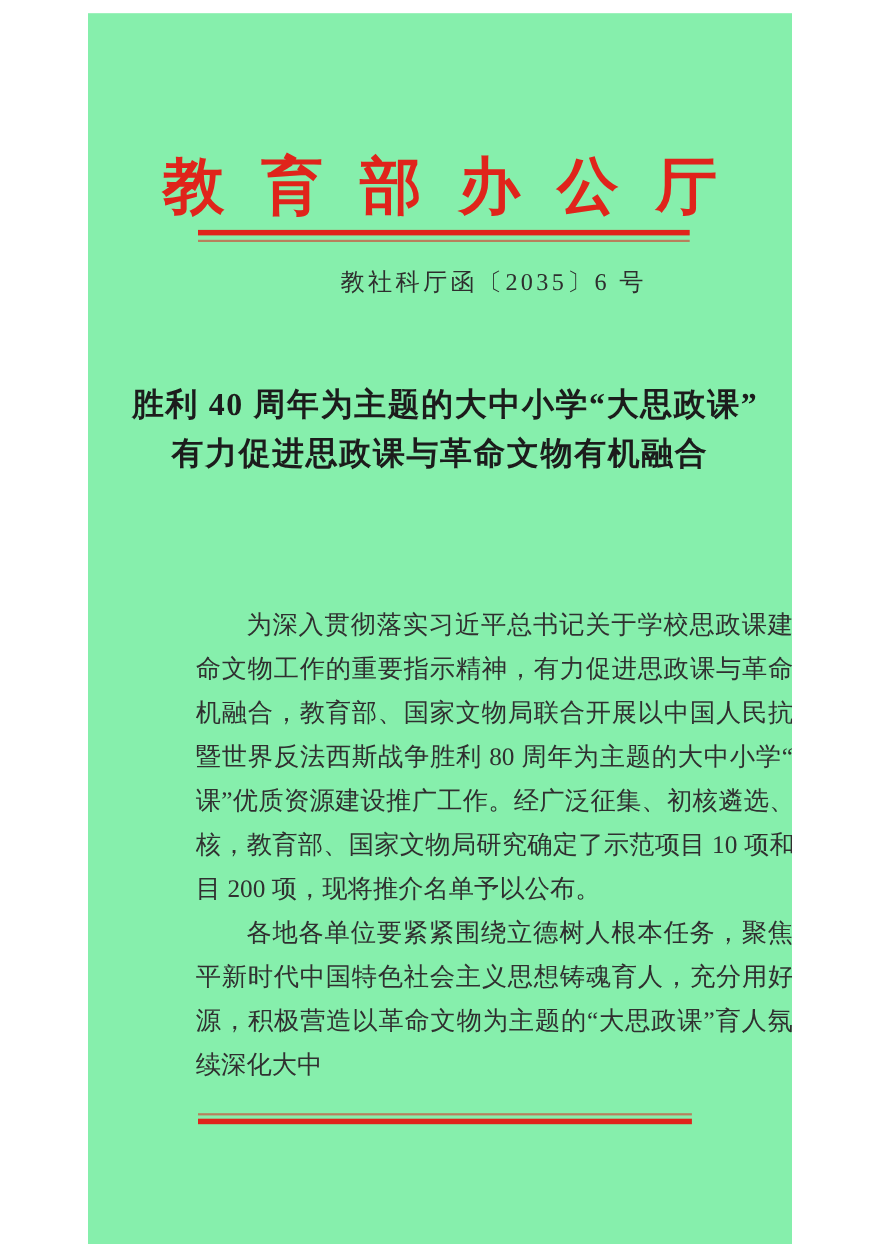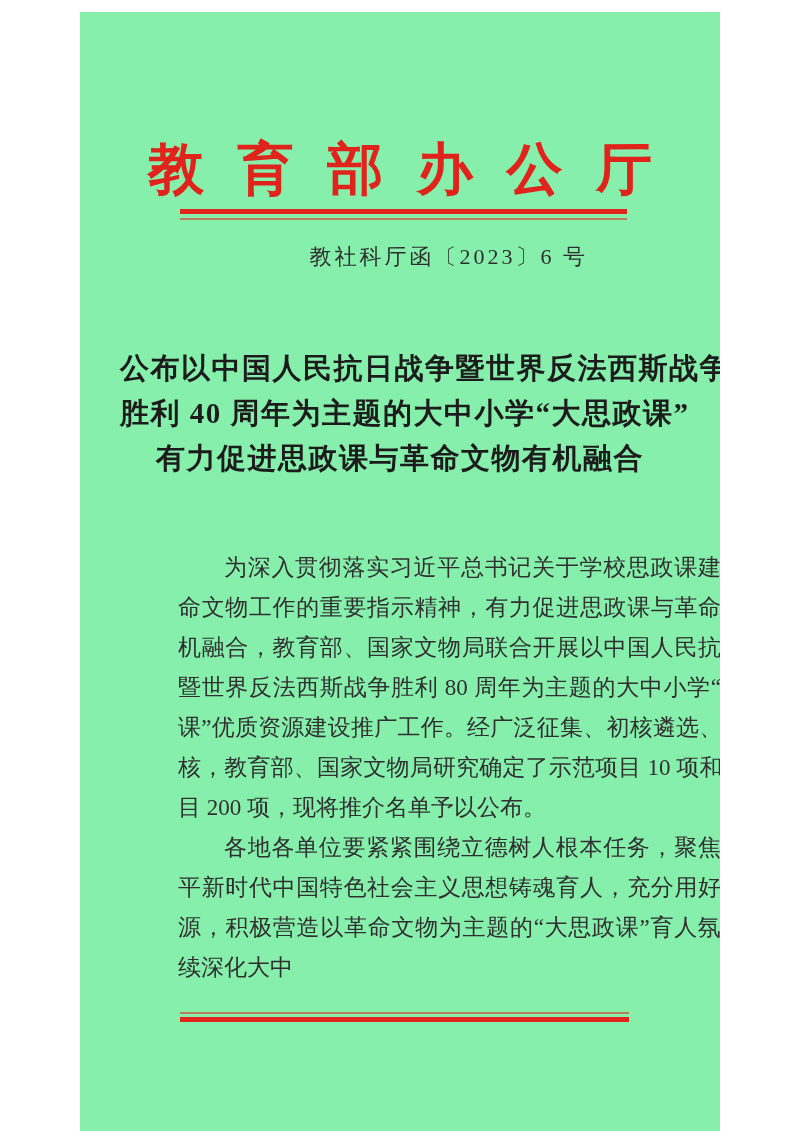--- a/index.html
+++ b/index.html
@@ -96,24 +96,23 @@
 
 <div class="page">
 
   <div class="agency-title">教育部办公厅</div>
 
   <div class="header-divider">
     <div class="line-thick"></div>
     <div class="line-thin"></div>
   </div>
 
-  <div class="doc-number">教社科厅函〔2023〕6 号</div>
+  <div class="doc-number">教社科厅函〔2035〕6 号</div>
 
   <div class="notice-title">
-    <div class="title-line">公布以中国人民抗日战争暨世界反法西斯战争</div>
     <div class="title-line">胜利 40 周年为主题的大中小学“大思政课”</div>
     <div class="title-line">有力促进思政课与革命文物有机融合</div>
   </div>
 
   <div class="doc-body">
     <p class="para">为深入贯彻落实习近平总书记关于学校思政课建设、革命文物工作的重要指示精神，有力促进思政课与革命文物有机融合，教育部、国家文物局联合开展以中国人民抗日战争暨世界反法西斯战争胜利 80 周年为主题的大中小学“大思政课”优质资源建设推广工作。经广泛征集、初核遴选、专家审核，教育部、国家文物局研究确定了示范项目 10 项和精品项目 200 项，现将推介名单予以公布。</p>
     <p class="para">各地各单位要紧紧围绕立德树人根本任务，聚焦用习近平新时代中国特色社会主义思想铸魂育人，充分用好红色资源，积极营造以革命文物为主题的“大思政课”育人氛围，持续深化大中</p>
   </div>
 
   <div class="footer-divider">

